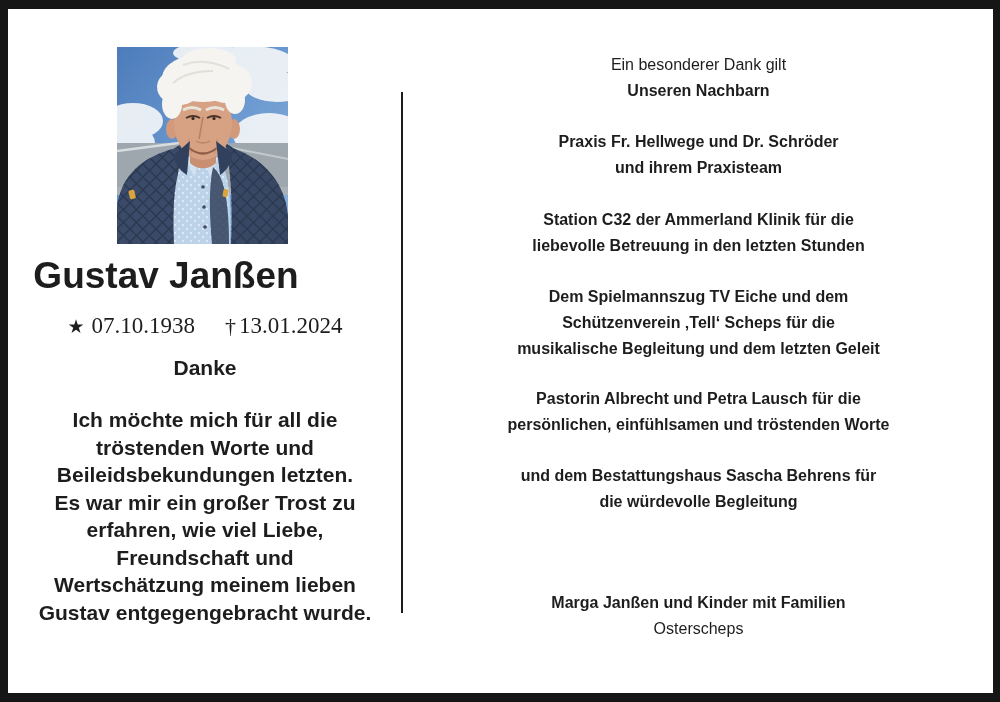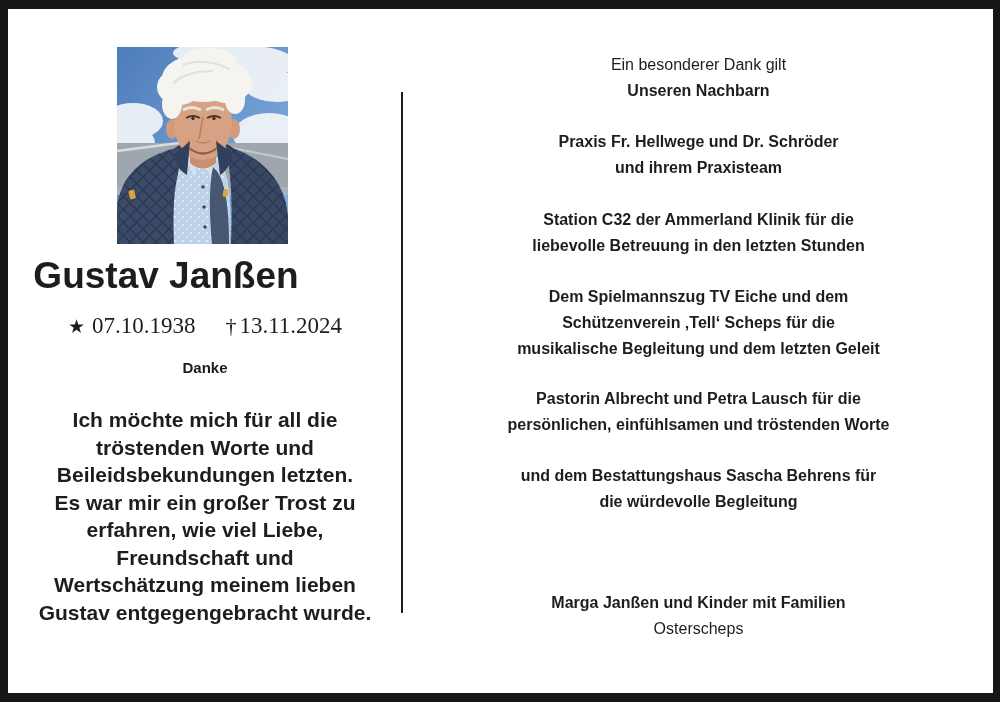--- a/index.html
+++ b/index.html
@@ -70,21 +70,21 @@
   .date-symbol.cross {
     font-size: 22px;
     margin-right: 3px;
   }
   .danke {
     position: absolute;
     left: 8px;
     top: 355px;
     width: 394px;
     text-align: center;
-    font-size: 15px;
+    font-size: 21px;
     font-weight: bold;
     line-height: 26px;
   }
   .message {
     position: absolute;
     left: 8px;
     top: 406px;
     width: 394px;
     text-align: center;
     font-size: 21px;
@@ -218,21 +218,21 @@
 
   <div class="name">Gustav Janßen</div>
 
   <div class="dates">
     <span class="date-group">
       <span class="date-symbol">★</span>
       <span>07.10.1938</span>
     </span>
     <span class="date-group">
       <span class="date-symbol cross">†</span>
-      <span>13.11.2024</span>
+      <span>13.01.2024</span>
     </span>
   </div>
 
   <div class="danke">Danke</div>
 
   <div class="message">
     <span class="msg-line">Ich möchte mich für all die</span>
     <span class="msg-line">tröstenden Worte und</span>
     <span class="msg-line">Beileidsbekundungen letzten.</span>
     <span class="msg-line">Es war mir ein großer Trost zu</span>

